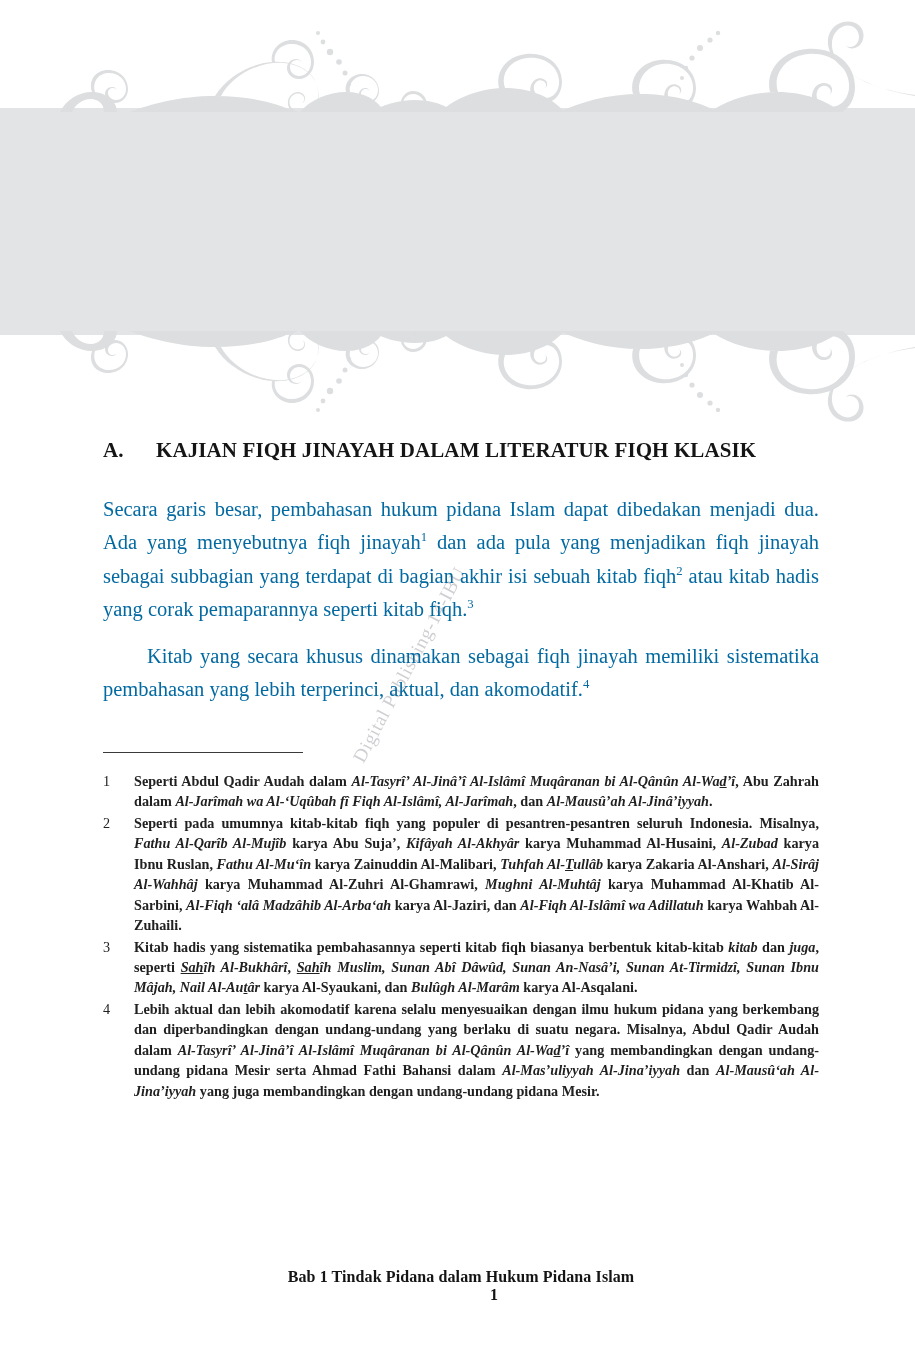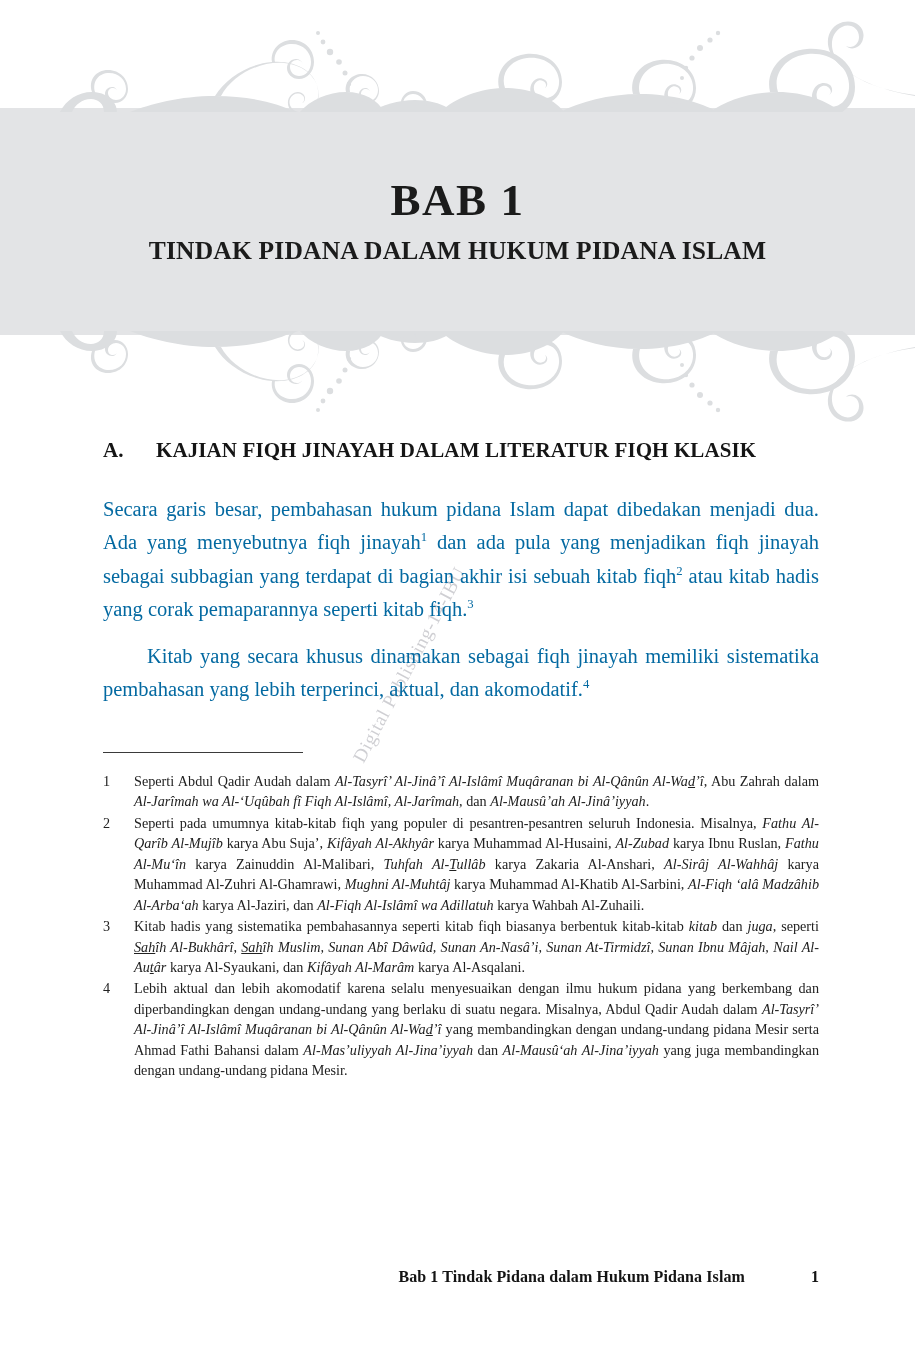--- a/index.html
+++ b/index.html
@@ -115,36 +115,37 @@
   }
   .fn {
     display: flex;
     font-size: 14.2px;
     line-height: 1.44;
     text-align: justify;
     color: #212121;
     margin-bottom: 1px;
   }
   .fn-num { width: 31px; flex: none; }
-  .fn-text { flex: 1; }
+  .fn-text { flex: 1; font-weight: bold; }
   .fn-text i { font-style: italic; }
   .fn-text u { text-decoration: underline; text-underline-offset: 1px; }
 
   
   .footer {
     position: absolute;
     left: 103px;
     top: 1268px;
     width: 716px;
     display: flex;
     align-items: center;
     justify-content: flex-end;
     font-size: 16px;
     font-weight: bold;
     color: #141414;
+    flex-direction: column;
   }
   .footer-title { letter-spacing: 0.1px; }
   .footer-pageno { width: 74px; text-align: right; }
 
   
   .watermark {
     position: absolute;
     left: 268px;
     top: 600px;
     width: 340px;
@@ -229,24 +230,20 @@
         <circle cx="710" cy="40" r="2.6"></circle>
         <circle cx="718" cy="33" r="2.2"></circle>
         <circle cx="692" cy="58" r="2.6"></circle>
         <circle cx="686" cy="68" r="2.2"></circle>
         <circle cx="682" cy="78" r="2"></circle>
         <path d="M710,112 C726,100 752,92 778,92 C804,92 828,101 840,112 Z"></path>
         <path d="M778,92 C772,74 786,56 808,54 C830,52 848,66 849,84 C850,98 841,108 829,107 C820,106 815,99 817,92 C818,87 824,84 828,87 C831,89 832,93 829,95 C833,93 833,88 830,85 C825,81 817,83 814,89 C809,98 813,110 824,114 C839,119 855,107 855,87 C855,63 834,47 807,49 C781,51 765,71 770,92 Z"></path>
       </g>
     </svg>
 
-    <div class="chapter-block">
-      <div class="chapter-num">BAB 1</div>
-      <div class="chapter-title">TINDAK PIDANA DALAM HUKUM PIDANA ISLAM</div>
-    </div>
   </div>
 
   <div class="watermark">Digital Publishing-14-IBU</div>
 
   <div class="content">
     <div class="section-head">
       <span class="section-letter">A.</span>
       <span class="section-label">KAJIAN FIQH JINAYAH DALAM LITERATUR FIQH KLASIK</span>
     </div>
 
@@ -261,21 +258,21 @@
         <div class="fn">
           <span class="fn-num">1</span>
           <span class="fn-text">Seperti Abdul Qadir Audah dalam <i>Al-Tasyrî’ Al-Jinâ’î Al-Islâmî Muqâranan bi Al-Qânûn Al-Wa<u>d</u>’î</i>, Abu Zahrah dalam <i>Al-Jarîmah wa Al-‘Uqûbah fî Fiqh Al-Islâmî, Al-Jarîmah</i>, dan <i>Al-Mausû’ah Al-Jinâ’iyyah</i>.</span>
         </div>
         <div class="fn">
           <span class="fn-num">2</span>
           <span class="fn-text">Seperti pada umumnya kitab-kitab fiqh yang populer di pesantren-pesantren seluruh Indonesia. Misalnya, <i>Fathu Al-Qarîb Al-Mujîb</i> karya Abu Suja’, <i>Kifâyah Al-Akhyâr</i> karya Muhammad Al-Husaini, <i>Al-Zubad</i> karya Ibnu Ruslan, <i>Fathu Al-Mu‘în</i> karya Zainuddin Al-Malibari, <i>Tuhfah Al-<u>T</u>ullâb</i> karya Zakaria Al-Anshari, <i>Al-Sirâj Al-Wahhâj</i> karya Muhammad Al-Zuhri Al-Ghamrawi, <i>Mughni Al-Muhtâj</i> karya Muhammad Al-Khatib Al-Sarbini, <i>Al-Fiqh ‘alâ Madzâhib Al-Arba‘ah</i> karya Al-Jaziri, dan <i>Al-Fiqh Al-Islâmî wa Adillatuh</i> karya Wahbah Al-Zuhaili.</span>
         </div>
         <div class="fn">
           <span class="fn-num">3</span>
-          <span class="fn-text">Kitab hadis yang sistematika pembahasannya seperti kitab fiqh biasanya berbentuk kitab-kitab <i>kitab</i> dan <i>juga</i>, seperti <i><u>Sah</u>îh Al-Bukhârî</i>, <i><u>Sah</u>îh</i> <i>Muslim, Sunan Abî Dâwûd, Sunan An-Nasâ’i, Sunan At-Tirmidzî, Sunan Ibnu Mâjah, Nail Al-Au<u>t</u>âr</i> karya Al-Syaukani, dan <i>Kifâyah Al-Marâm</i> karya Al-Asqalani.</span>
+          <span class="fn-text">Kitab hadis yang sistematika pembahasannya seperti kitab fiqh biasanya berbentuk kitab-kitab <i>kitab</i> dan <i>juga</i>, seperti <i><u>Sah</u>îh Al-Bukhârî</i>, <i><u>Sah</u>îh</i> <i>Muslim, Sunan Abî Dâwûd, Sunan An-Nasâ’i, Sunan At-Tirmidzî, Sunan Ibnu Mâjah, Nail Al-Au<u>t</u>âr</i> karya Al-Syaukani, dan <i>Bulûgh Al-Marâm</i> karya Al-Asqalani.</span>
         </div>
         <div class="fn">
           <span class="fn-num">4</span>
           <span class="fn-text">Lebih aktual dan lebih akomodatif karena selalu menyesuaikan dengan ilmu hukum pidana yang berkembang dan diperbandingkan dengan undang-undang yang berlaku di suatu negara. Misalnya, Abdul Qadir Audah dalam <i>Al-Tasyrî’ Al-Jinâ’î Al-Islâmî Muqâranan bi Al-Qânûn Al-Wa<u>d</u>’î</i> yang membandingkan dengan undang-undang pidana Mesir serta Ahmad Fathi Bahansi dalam <i>Al-Mas’uliyyah Al-Jina’iyyah</i> dan <i>Al-Mausû‘ah Al-Jina’iyyah</i> yang juga membandingkan dengan undang-undang pidana Mesir.</span>
         </div>
       </div>
   </div>
 
   <div class="footer">
     <span class="footer-title">Bab 1 Tindak Pidana dalam Hukum Pidana Islam</span>

